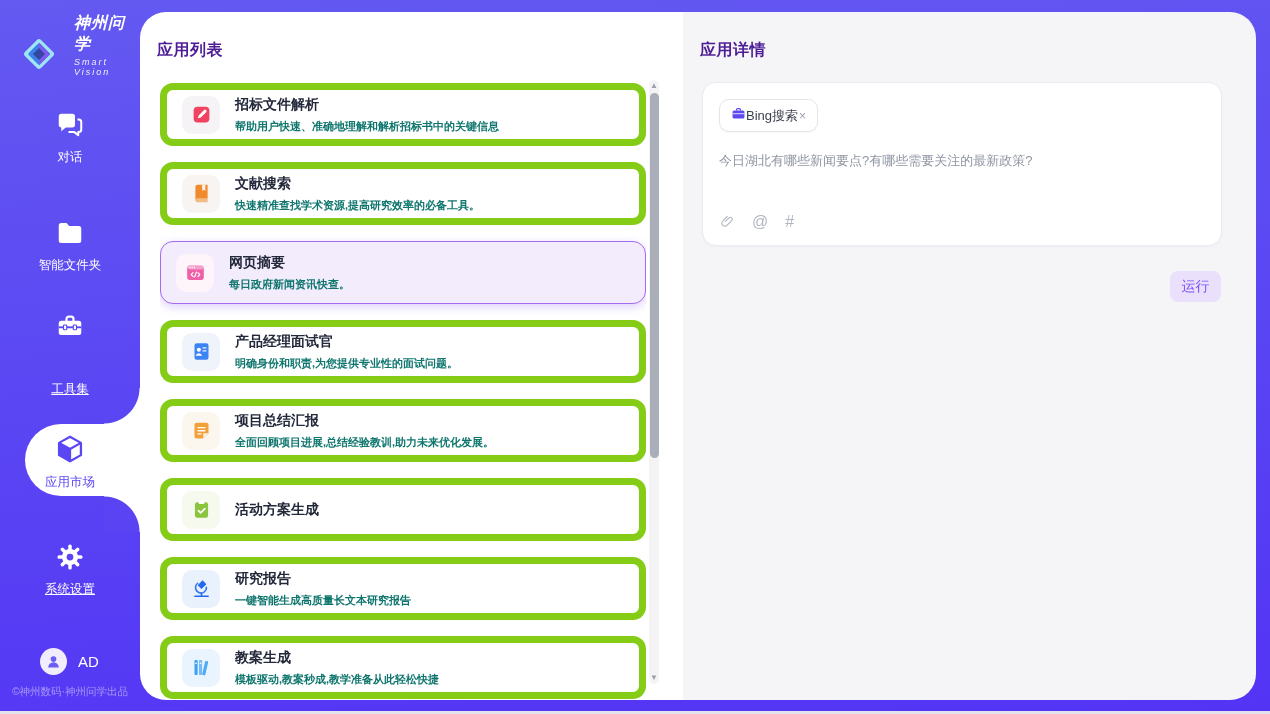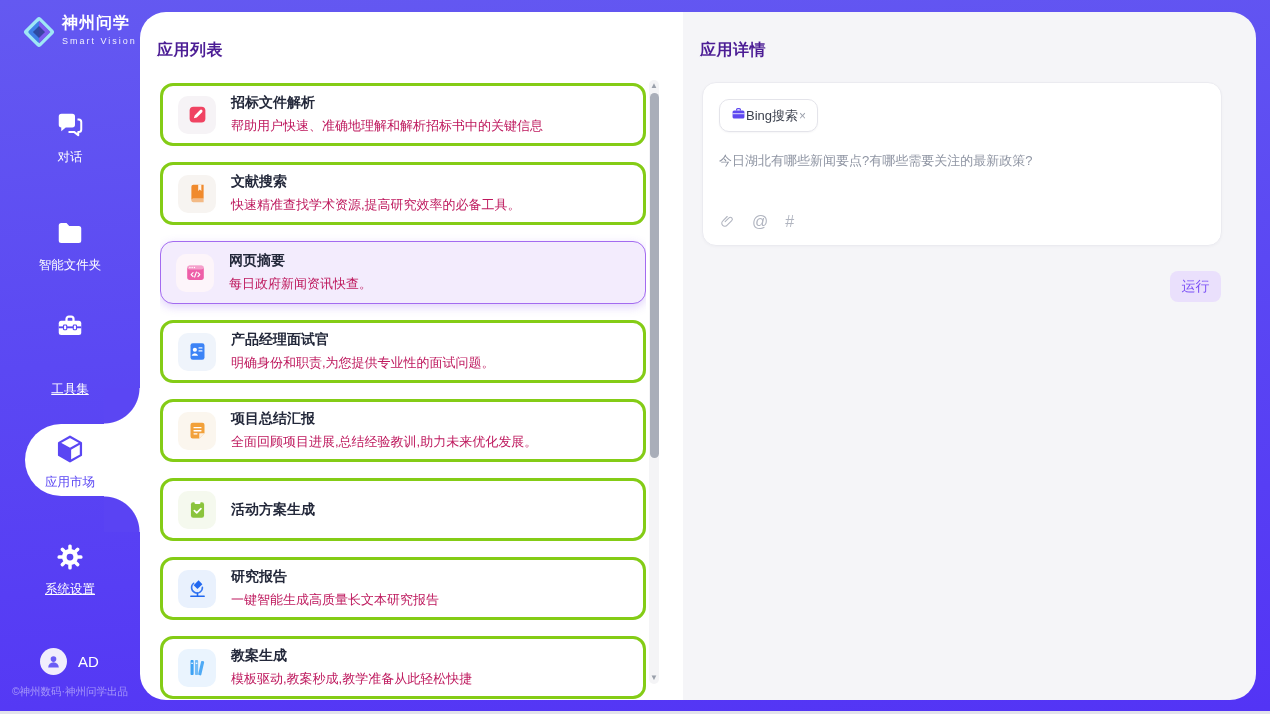--- a/index.html
+++ b/index.html
@@ -4,21 +4,21 @@
 <style>
   * { margin:0; padding:0; box-sizing:border-box; }
   html,body { width:1270px; height:714px; overflow:hidden;
     font-family:"Liberation Sans","DejaVu Sans",sans-serif; background:#e3e3eb; }
 
   .frame { position:absolute; left:0; top:0; width:1270px; height:711px;
     background:linear-gradient(175deg,#6459f1 0%,#5b48f3 45%,#5334f5 100%); }
 
   
   .sidebar { position:absolute; left:0; top:0; width:140px; height:711px; }
-  .logo { position:absolute; left:20px; top:13px; display:flex; align-items:flex-start; gap:4px; }
+  .logo { position:absolute; left:20px; top:13px; display:flex; align-items:flex-end; gap:16px;font-style:italic; }
   .logo-text .cn { color:#fff; font-size:16px; font-weight:bold; letter-spacing:1px; }
   .logo-text .en { color:rgba(255,255,255,.9); font-size:9px; letter-spacing:2px; margin-top:2px; }
 
   .nav-item { position:absolute; left:0; width:140px; height:64px; display:flex;
     flex-direction:column; align-items:center; justify-content:center; gap:5px;
     cursor:pointer; z-index:3; }
   .nav-item .nav-label { color:#fff; font-size:12.5px; }
   .nav-item.underline .nav-label { text-decoration:underline; }
   .nav-item.active .nav-label { color:#5a46f3; }
 
@@ -38,30 +38,30 @@
 
   
   .content { position:absolute; left:140px; top:12px; width:1116px; height:688px;
     border-radius:26px; overflow:hidden; display:flex; }
 
   
   .list-panel { position:relative; width:543px; height:100%; background:#fff; flex:none; }
   .panel-title { position:absolute; top:28px; left:17px; font-size:16px; font-weight:bold;
     color:#4c1d95; letter-spacing:.5px; }
   .cards { position:absolute; left:20px; top:71px; width:486px; bottom:0; overflow:hidden; }
-  .app-card { position:relative; height:63px; margin-bottom:16px; border:3px solid #84cc16;
+  .app-card { position:relative; height:63px; margin-bottom:16px; border:7px solid #84cc16;
     border-radius:13px; background:#fff; display:flex; align-items:center; gap:15px;
     padding-left:15px; cursor:pointer; }
   .app-card.selected { background:#f3ecfd; border:1px solid #a36bf0;
     box-shadow:0 3px 10px rgba(140,90,240,.28); }
   .tile { width:38px; height:38px; border-radius:10px; flex:none; display:flex;
     align-items:center; justify-content:center; }
   .card-text { display:flex; flex-direction:column; gap:5px; }
   .card-title { font-size:14px; font-weight:bold; color:#23283a; }
-  .card-desc { font-size:13px; color:#be185d; }
+  .card-desc { font-size:11px; color:#0f766e;font-weight:bold; }
 
   
   .sbar { position:absolute; left:509px; top:68px; width:10px; height:604px;
     background:#f4f4f6; border-radius:5px; cursor:pointer; }
   .sbar .arrow { position:absolute; left:0; width:10px; font-size:8px; color:#9aa0ab;
     text-align:center; line-height:10px; }
   .sbar .arrow.up { top:1px; } .sbar .arrow.down { bottom:1px; }
   .sbar .thumb { position:absolute; left:0.5px; top:13px; width:9px; height:365px;
     background:#a9aeb9; border-radius:5px; }
 

